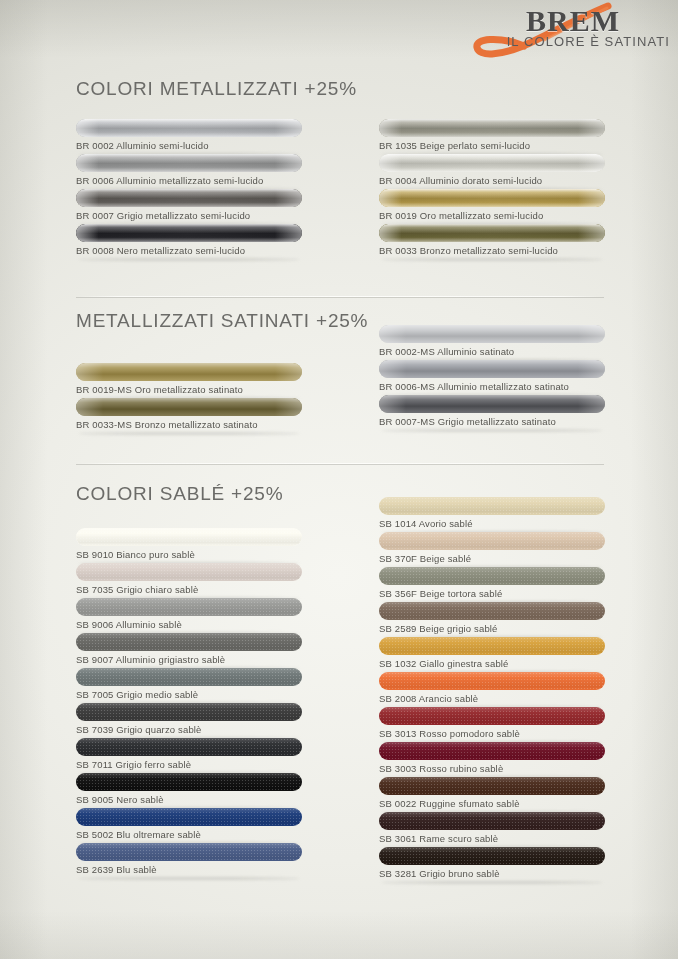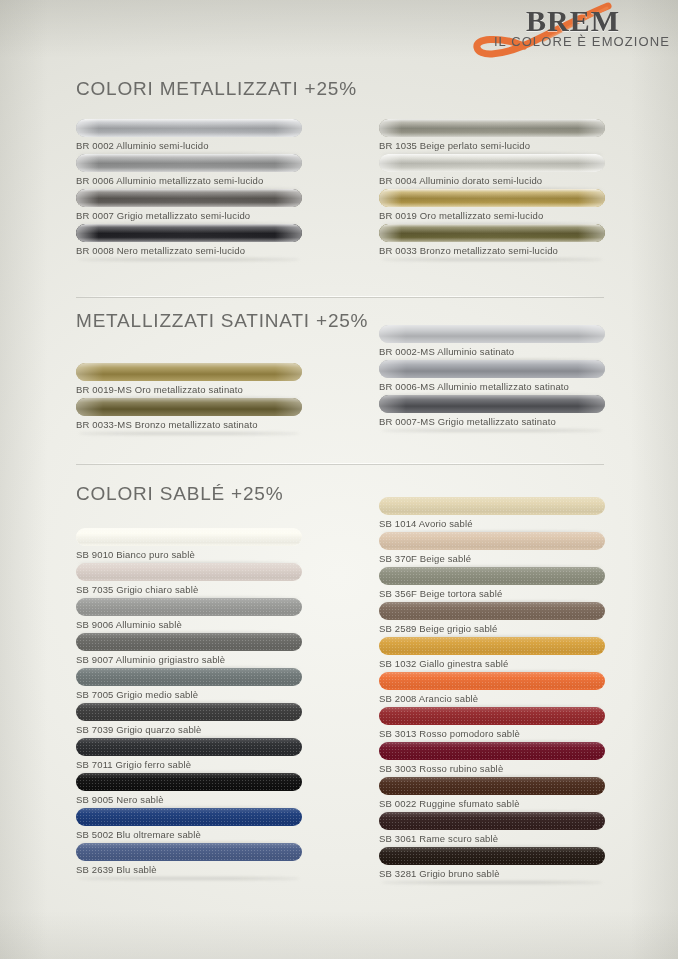--- a/index.html
+++ b/index.html
@@ -187,21 +187,21 @@
 
   <div class="header">
     <svg class="logo-stroke" viewBox="0 0 150 58">
       <path d="M140 4 C118 13, 92 26, 68 38 C52 46, 38 51, 24 52 C16 52.5, 10 50, 9 45.5
                C8 41, 13 38, 22 37.5 C34 37, 47 40, 56 44" fill="none" stroke="#e8682a" stroke-width="7" stroke-linecap="round" opacity=".92"></path>
       <path d="M139 6 C120 15, 98 27, 76 38" fill="none" stroke="#ef8348" stroke-width="3" stroke-linecap="round" opacity=".8"></path>
     </svg>
     <div class="logo-wrap">
       <div class="logo-brand">BREM</div>
     </div>
-    <div class="logo-tagline">IL COLORE È EMOZIONE</div>
+    <div class="logo-tagline">IL COLORE È SATINATI</div>
   </div>
 
   <div id="sections-root">
       <div class="section">
         <div class="section-title" style="top: 78px;">COLORI METALLIZZATI +25%</div>
         <div class="col col-left" style="left: 76px; top: 119px;">
           <div class="swatch-row">
             <div class="swatch finish-gloss" style="background: rgb(185, 188, 192);">
               <div class="tex"></div>
             </div>

